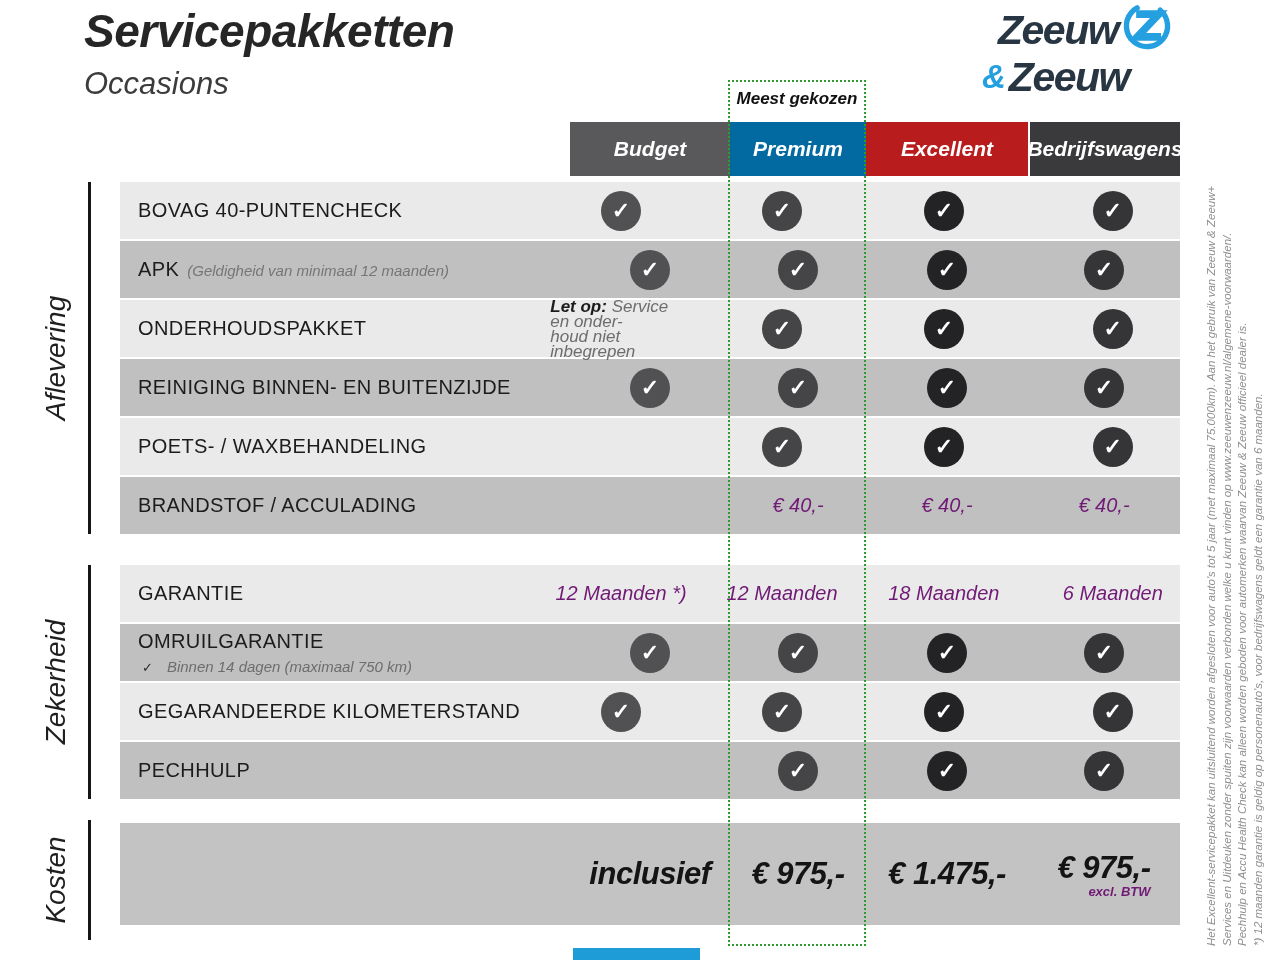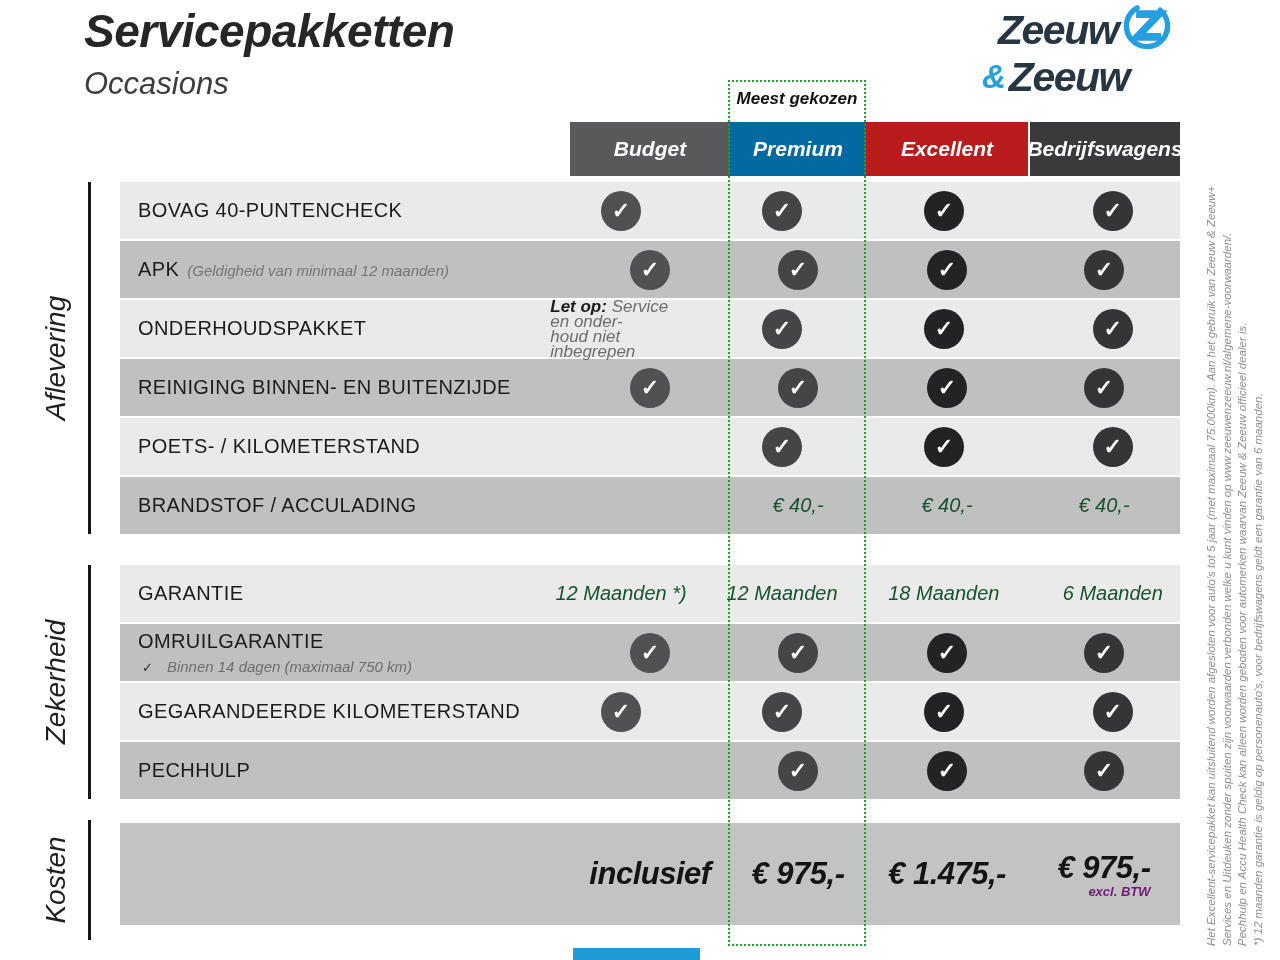--- a/index.html
+++ b/index.html
@@ -58,21 +58,21 @@
   .c0 { width:160px; } .c1 { width:136px; } .c2 { width:162px; } .c3 { width:152px; }
 
   .check {
     width:40px; height:40px; border-radius:50%; color:#ffffff;
     display:flex; align-items:center; justify-content:center;
     font-size:22px; font-weight:bold;
   }
   .k0 { background:#515153; } .k1 { background:#454547; }
   .k2 { background:#232325; } .k3 { background:#353537; }
 
-  .cell-text { font-size:20px; font-style:italic; color:#14532d; }
+  .cell-text { font-size:20px; font-style:italic; color:#701a75; }
   .cell-note { text-align:left; font-size:17px; font-style:italic; color:#6d6d6d; line-height:15px; }
   .cell-note b { color:#1c1c1c; font-style:italic; }
 
   .price-stack { text-align:center; }
   .price { font-size:31px; font-weight:bold; font-style:italic; color:#141414; letter-spacing:-0.5px; }
   .price-sub { font-size:13px; font-weight:bold; font-style:italic; color:#701a75; text-align:right; margin-top:-2px; }
 
   
   .premium-box {
     position:absolute; left:728px; top:80px; width:134px; height:862px;
@@ -194,21 +194,21 @@
               <span class="check k1">✓</span>
             </div>
             <div class="cell c2">
               <span class="check k2">✓</span>
             </div>
             <div class="cell c3">
               <span class="check k3">✓</span>
             </div>
           </div>
           <div class="row row-light">
-            <div class="row-label"><span class="label-main">POETS- / KILOMETERSTAND</span></div>
+            <div class="row-label"><span class="label-main">POETS- / WAXBEHANDELING</span></div>
             <div class="cell c0"></div>
             <div class="cell c1">
               <span class="check k1">✓</span>
             </div>
             <div class="cell c2">
               <span class="check k2">✓</span>
             </div>
             <div class="cell c3">
               <span class="check k3">✓</span>
             </div>

